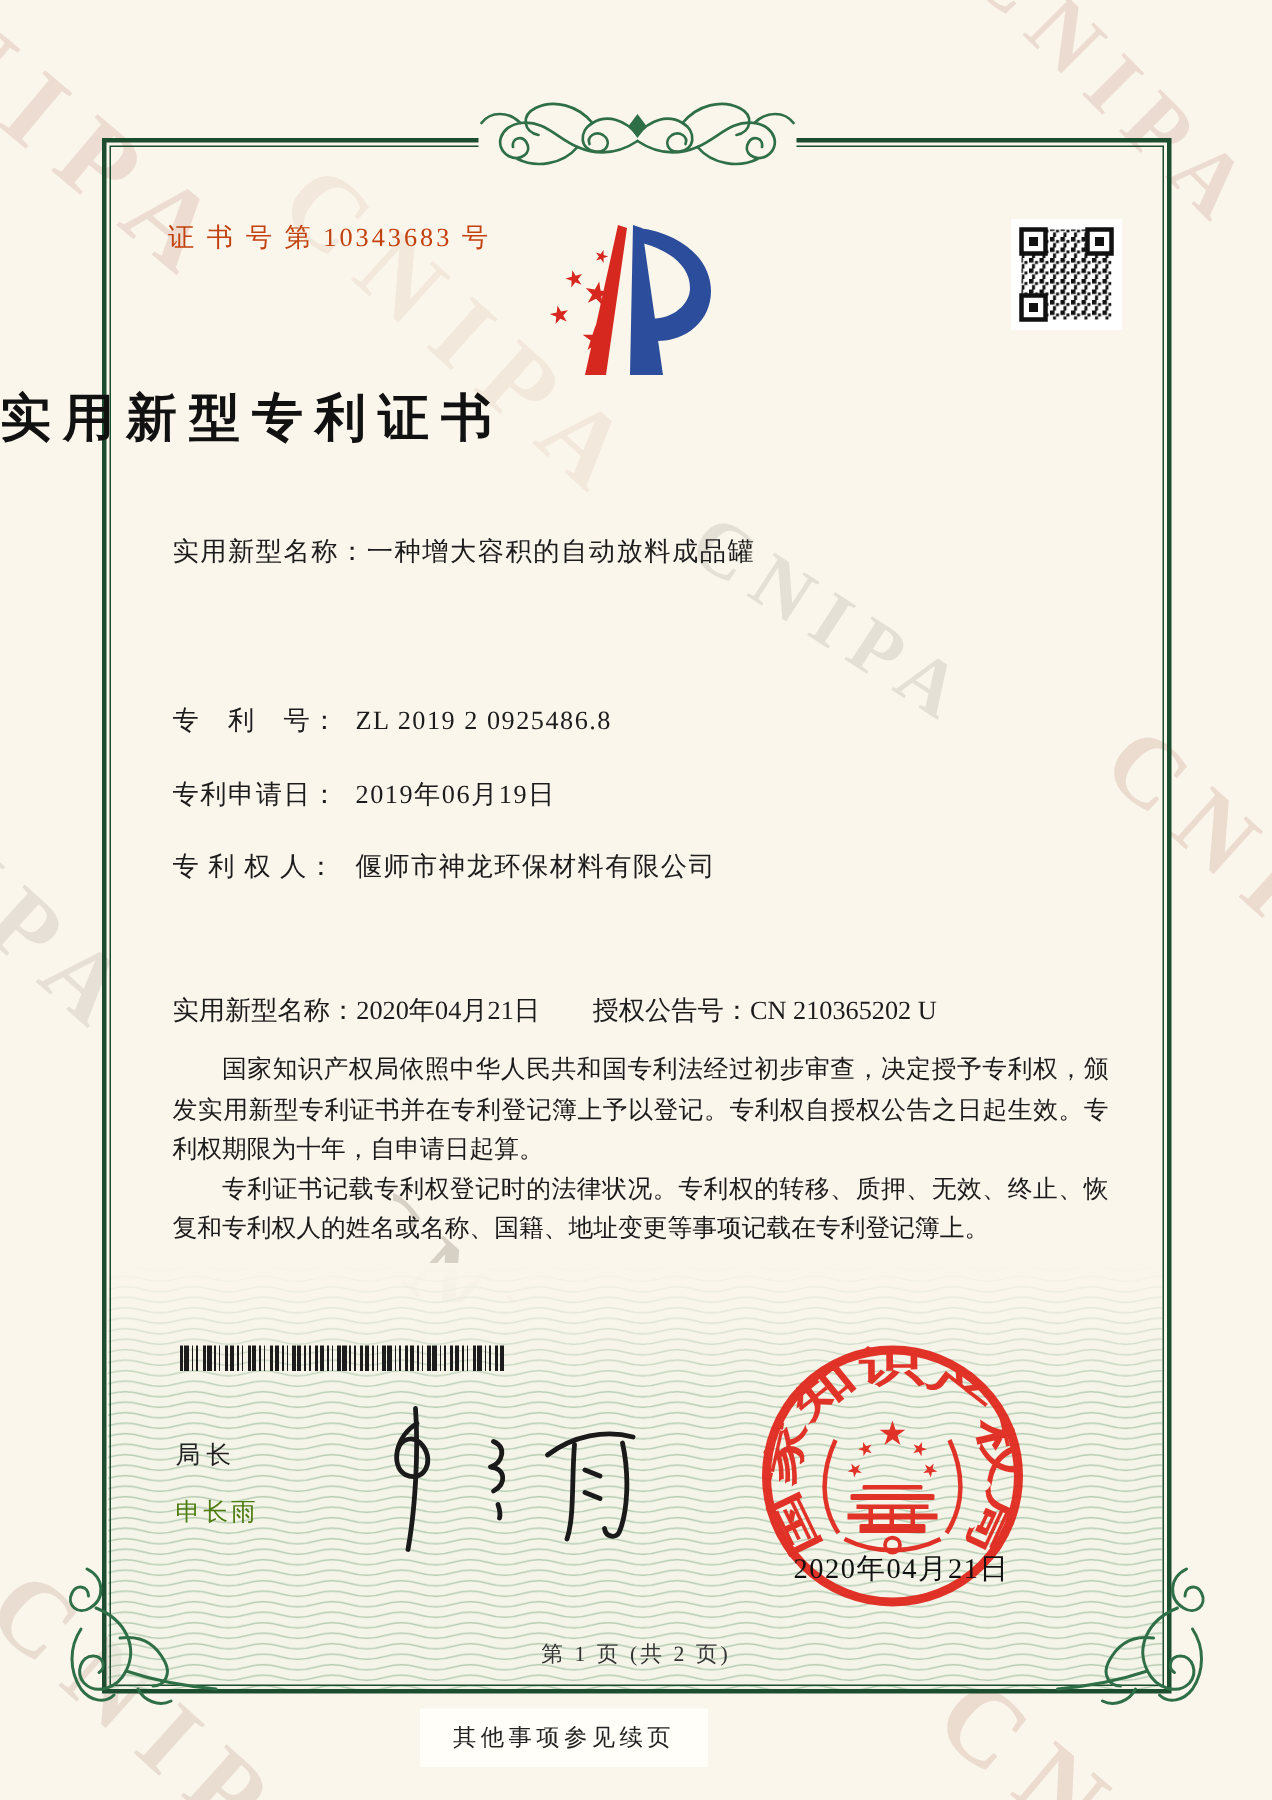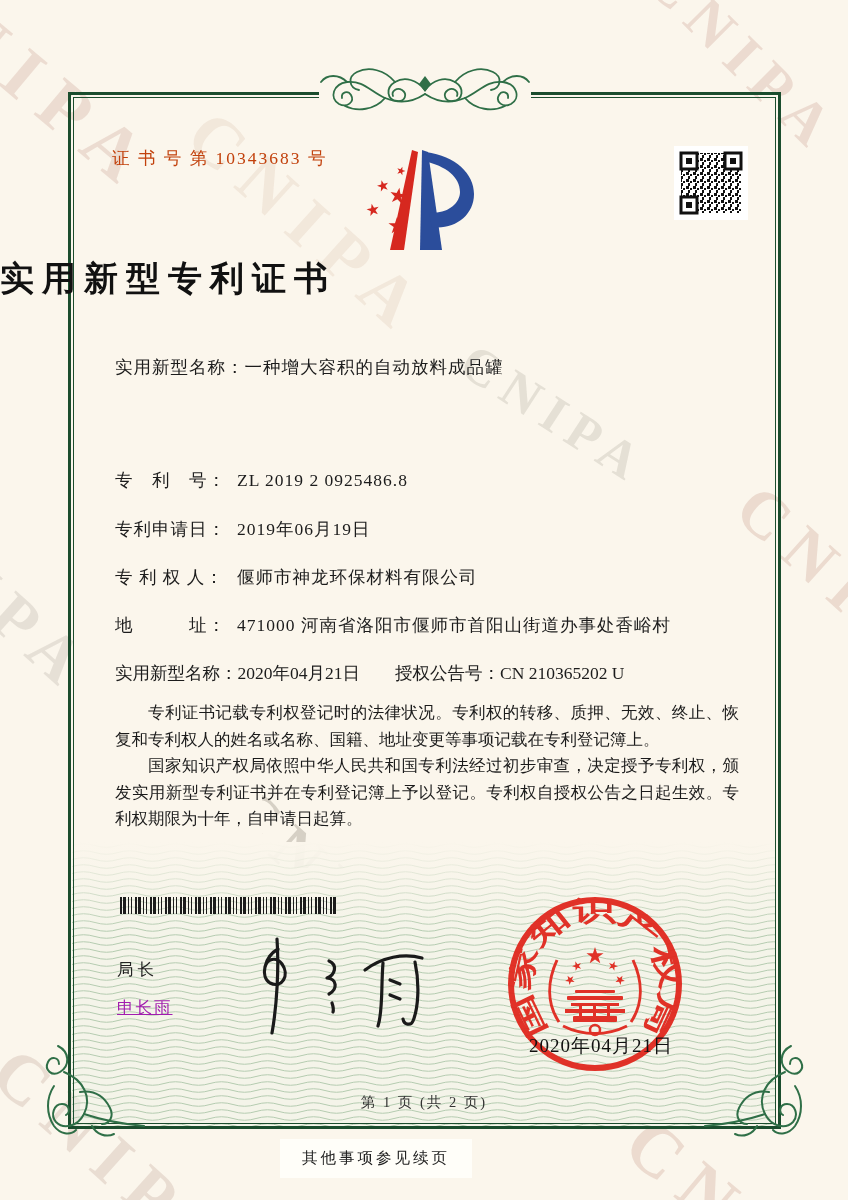--- a/index.html
+++ b/index.html
@@ -55,21 +55,21 @@
   
   .barcode{position:absolute;left:120px;top:897px;width:216px;height:17px;
      background:repeating-linear-gradient(90deg,
        #1c1c1c 0 2px, transparent 2px 3px,
        #1c1c1c 3px 6px, transparent 6px 8px,
        #1c1c1c 8px 9px, transparent 9px 11px,
        #1c1c1c 11px 12px, transparent 12px 15px);}
   .signer-title{position:absolute;left:117px;top:959px;font-family:"Liberation Sans","DejaVu Sans",sans-serif;
        font-size:16.5px;color:#222;letter-spacing:4px;}
   .signer-name{position:absolute;left:117px;top:997px;font-family:"Liberation Sans","DejaVu Sans",sans-serif;
-       font-size:16.5px;color:#a21caf;letter-spacing:2px;text-decoration:underline;}
+       font-size:16.5px;color:#4d7c0f;letter-spacing:2px;}
   .signature{position:absolute;left:232px;top:933px;width:215px;height:105px;}
   .seal{position:absolute;left:505px;top:894px;width:180px;height:180px;}
   .seal-date{position:absolute;left:510px;top:1033px;width:182px;text-align:center;
        font-size:19px;color:#111;letter-spacing:1px;white-space:nowrap;}
   .page-num{position:absolute;left:0;top:1093px;width:848px;text-align:center;
        font-size:14.5px;color:#333;letter-spacing:2px;font-family:Liberation Serif, serif;}
   .note{position:absolute;left:0;top:1139px;width:752px;text-align:center;}
   .note span{display:inline-block;background:#fffef9;padding:9px 22px;
        font-size:15.5px;color:#222;letter-spacing:3px;}
 </style>
@@ -194,34 +194,31 @@
   </div>
   <div class="field f2">
     <span class="lab">专　利　号：</span><span class="val">ZL 2019 2 0925486.8</span>
   </div>
   <div class="field f3">
     <span class="lab">专利申请日：</span><span class="val">2019年06月19日</span>
   </div>
   <div class="field f4">
     <span class="lab">专 利 权 人：</span><span class="val">偃师市神龙环保材料有限公司</span>
   </div>
-  <div class="field f5">
-    <span class="lab">地　　　址：</span><span class="val">471000 河南省洛阳市偃师市首阳山街道办事处香峪村</span>
-  </div>
 
   <div class="grant">
     <span>实用新型名称：</span><span>2020年04月21日</span>
     <span class="pair2">
       <span>授权公告号：</span><span>CN 210365202 U</span>
     </span>
   </div>
 
   <div class="bodytext">
+    <p>国家知识产权局依照中华人民共和国专利法经过初步审查，决定授予专利权，颁发实用新型专利证书并在专利登记簿上予以登记。专利权自授权公告之日起生效。专利权期限为十年，自申请日起算。</p>
     <p>专利证书记载专利权登记时的法律状况。专利权的转移、质押、无效、终止、恢复和专利权人的姓名或名称、国籍、地址变更等事项记载在专利登记簿上。</p>
-    <p>国家知识产权局依照中华人民共和国专利法经过初步审查，决定授予专利权，颁发实用新型专利证书并在专利登记簿上予以登记。专利权自授权公告之日起生效。专利权期限为十年，自申请日起算。</p>
   </div>
 
   <div class="barcode"></div>
 
   <div class="signer-title">局长</div>
   <div class="signer-name">申长雨</div>
 
   <svg class="signature" viewBox="0 0 215 105">
     <g fill="none" stroke="#1a1a1a" stroke-width="3.2" stroke-linecap="round" stroke-linejoin="round">
       <path d="M46,16 C32,24 28,44 38,50 C50,56 58,42 50,31 C44,23 35,26 33,34"></path>

